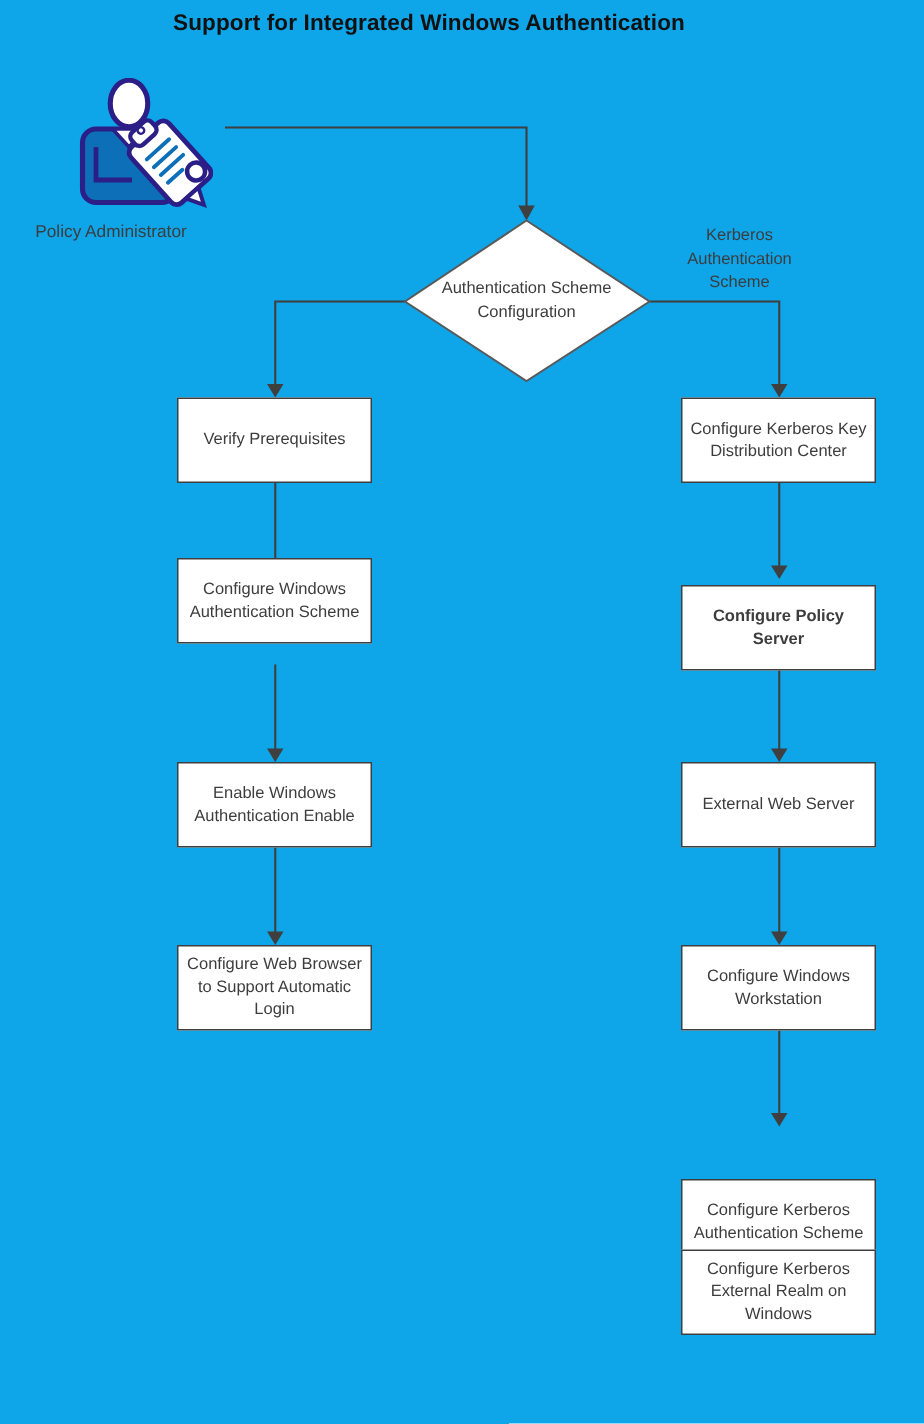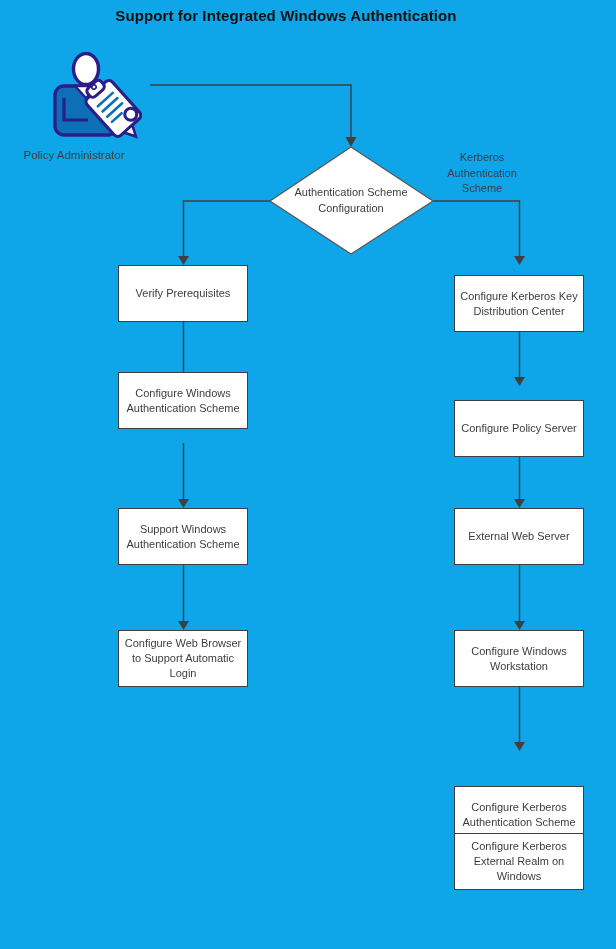--- a/index.html
+++ b/index.html
@@ -103,29 +103,29 @@
           <line x1="-10" y1="11" x2="3" y2="11"></line>
         </g>
         <circle cx="9" cy="18" r="6" fill="#ffffff" stroke="#2b1f87" stroke-width="3"></circle>
         <path d="M-8,27 L-2,38 L3,27 Z" fill="#ffffff" stroke="#2b1f87" stroke-width="2.6"></path>
       </g>
     </g>
   </svg>
 
   <div class="actor-label">Policy Administrator</div>
 
-  <div class="branch-label" style="left:427px;top:150px;">Kerberos Authentication Scheme</div>
+  <div class="branch-label" style="left:438px;top:150px;">Kerberos Authentication Scheme</div>
 
   <div class="diamond-label">Authentication Scheme Configuration</div>
 
   <div class="box box-l" style="top:265px;">Verify Prerequisites</div>
   <div class="box box-l" style="top:372px;">Configure Windows Authentication Scheme</div>
-  <div class="box box-l" style="top:508px;">Support Windows Authentication Scheme</div>
+  <div class="box box-l" style="top:508px;">Enable Windows Authentication Enable</div>
   <div class="box box-l" style="top:630px;">Configure Web Browser to Support Automatic Login</div>
 
-  <div class="box box-r" style="top:265px;margin-top:10px;">Configure Kerberos Key Distribution Center</div>
-  <div class="box box-r" style="top:400px;">Configure Policy Server</div>
+  <div class="box box-r" style="top:265px;">Configure Kerberos Key Distribution Center</div>
+  <div class="box box-r" style="top:390px;font-weight:bold;">Configure Policy Server</div>
   <div class="box box-r" style="top:508px;">External Web Server</div>
   <div class="box box-r" style="top:630px;">Configure Windows Workstation</div>
   <div class="box box-r" style="top:786px;">Configure Kerberos Authentication Scheme</div>
   <div class="box box-r" style="top:833px;">Configure Kerberos External Realm on Windows</div>
 
 </div>
 
 </body></html>

